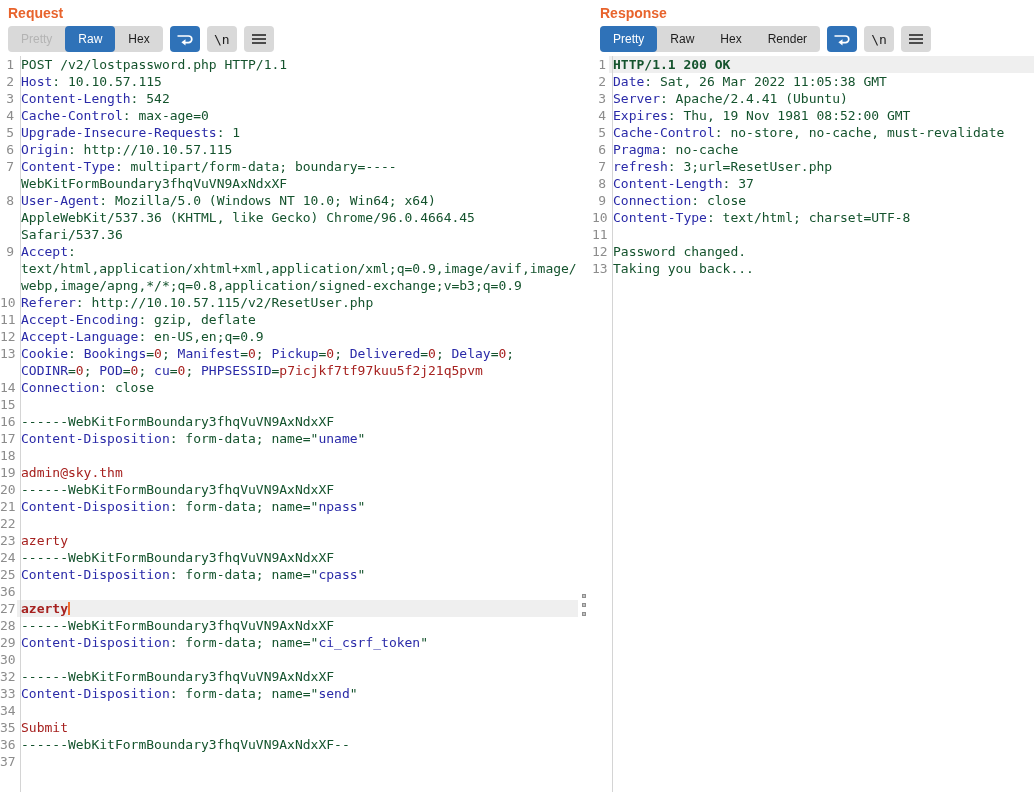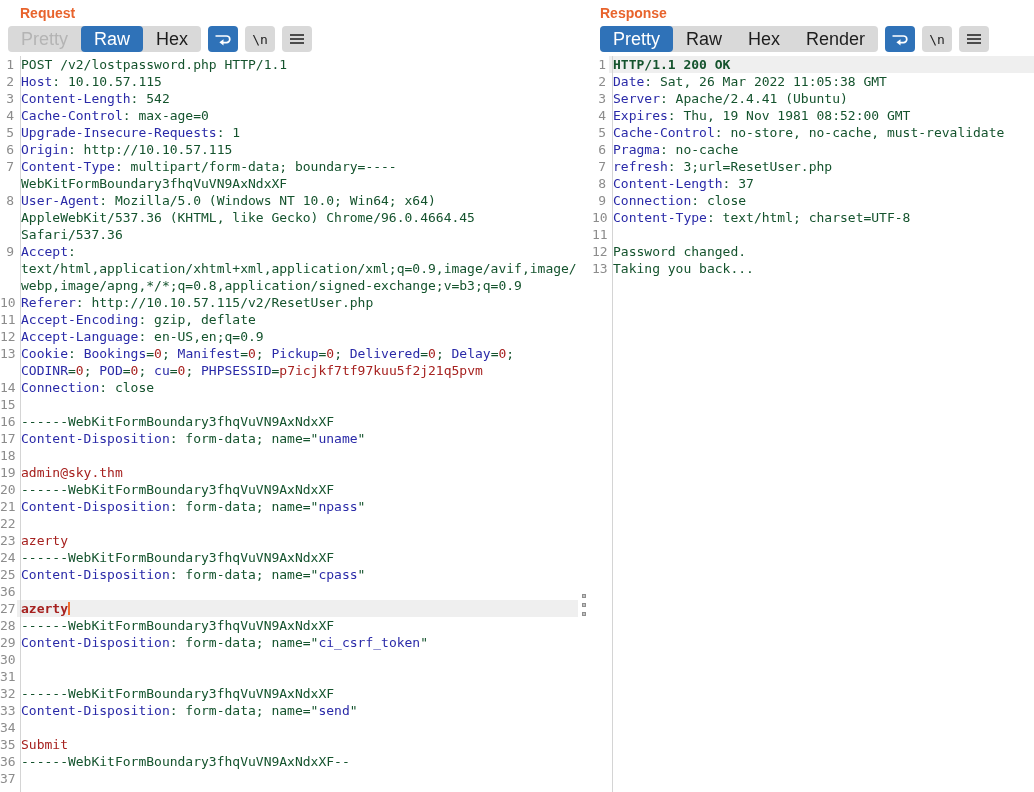--- a/index.html
+++ b/index.html
@@ -18,27 +18,27 @@
   html,body{margin:0;padding:0;}
   body{
     width:1034px;height:792px;overflow:hidden;background:#ffffff;
     font-family:"Liberation Sans",sans-serif;display:flex;
   }
   .panel{display:flex;flex-direction:column;height:792px;min-width:0;}
   #request-panel{width:578px;flex:none;}
   #response-panel{flex:1;}
   .panel-title{
     font-weight:bold;font-size:14px;color:var(--title-orange);
-    padding:5px 0 5px 20px;flex:none;
+    padding:5px 0 5px 8px;flex:none;
   }
   #response-panel .panel-title{padding-left:8px;}
   .toolbar{display:flex;align-items:center;padding-left:8px;height:26px;margin-bottom:4px;flex:none;}
   .tabgroup{display:flex;background:var(--tab-bg);border-radius:4px;height:26px;}
   .tab{
-    padding:0 13px;line-height:26px;font-size:18px;color:#1d1d1d;
+    padding:0 13px;line-height:26px;font-size:12px;color:#1d1d1d;
     border-radius:4px;cursor:pointer;user-select:none;
   }
   .tab.active{background:var(--tab-selected-blue);color:#ffffff;}
   .tab.disabled{color:var(--tab-disabled-text);}
   .iconbtn{
     display:flex;align-items:center;justify-content:center;
     width:30px;height:26px;background:var(--tab-bg);border:none;border-radius:4px;
     margin-left:7px;font-family:"DejaVu Sans Mono",monospace;font-size:13px;
     color:#1d1d1d;padding:0;cursor:pointer;
   }
@@ -207,24 +207,20 @@
       <div class="line">
         <span class="ln">28</span>
         <span class="lt"><span class="sp">------WebKitFormBoundary3fhqVuVN9AxNdxXF</span></span>
       </div>
       <div class="line">
         <span class="ln">29</span>
         <span class="lt"><span class="sb">Content-Disposition</span><span class="sp">: form-data; name="</span><span class="sb">ci_csrf_token</span><span class="sp">"</span></span>
       </div>
       <div class="line">
         <span class="ln">30</span>
-        <span class="lt"></span>
-      </div>
-      <div class="line">
-        <span class="ln">31</span>
         <span class="lt"></span>
       </div>
       <div class="line">
         <span class="ln">32</span>
         <span class="lt"><span class="sp">------WebKitFormBoundary3fhqVuVN9AxNdxXF</span></span>
       </div>
       <div class="line">
         <span class="ln">33</span>
         <span class="lt"><span class="sb">Content-Disposition</span><span class="sp">: form-data; name="</span><span class="sb">send</span><span class="sp">"</span></span>
       </div>

